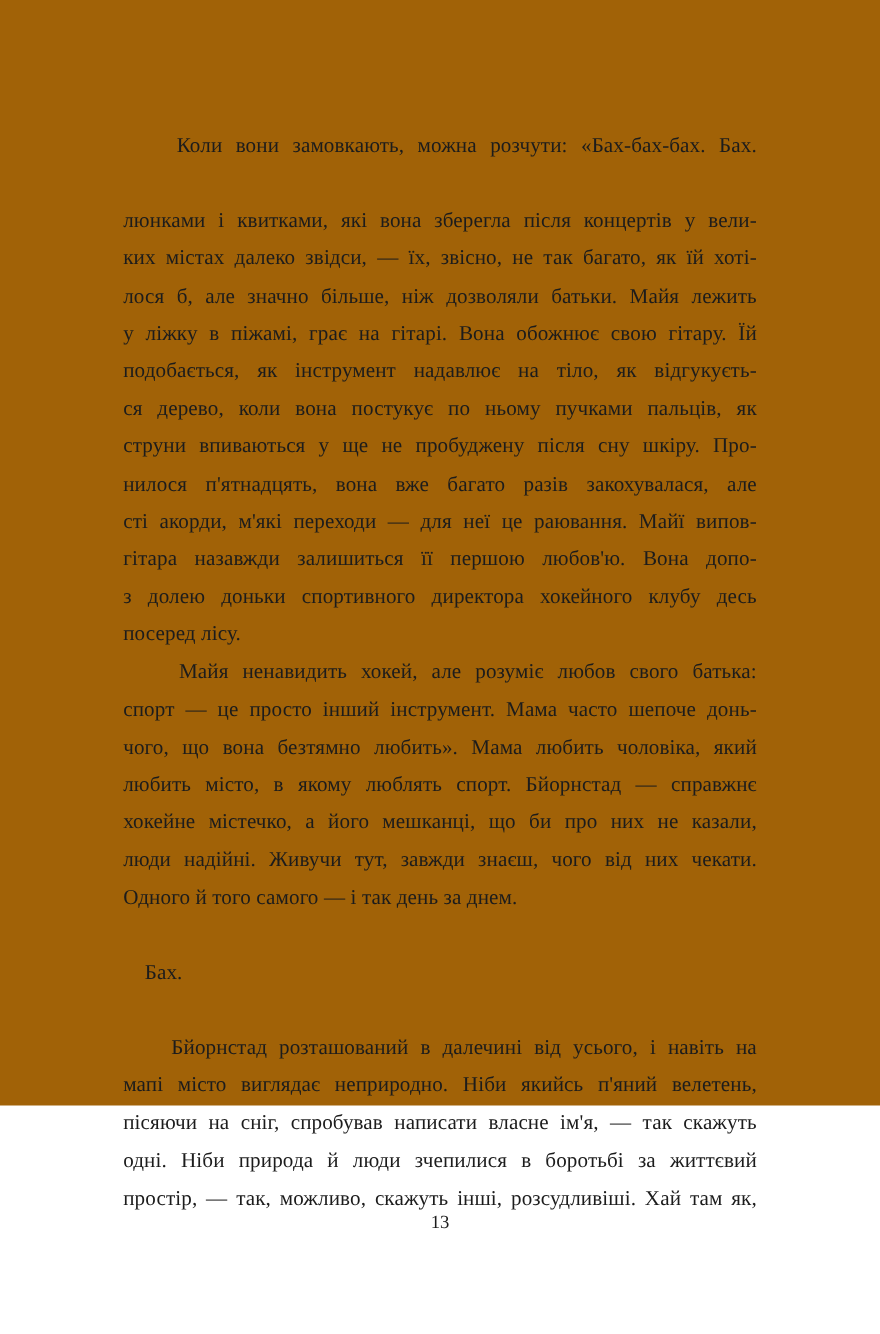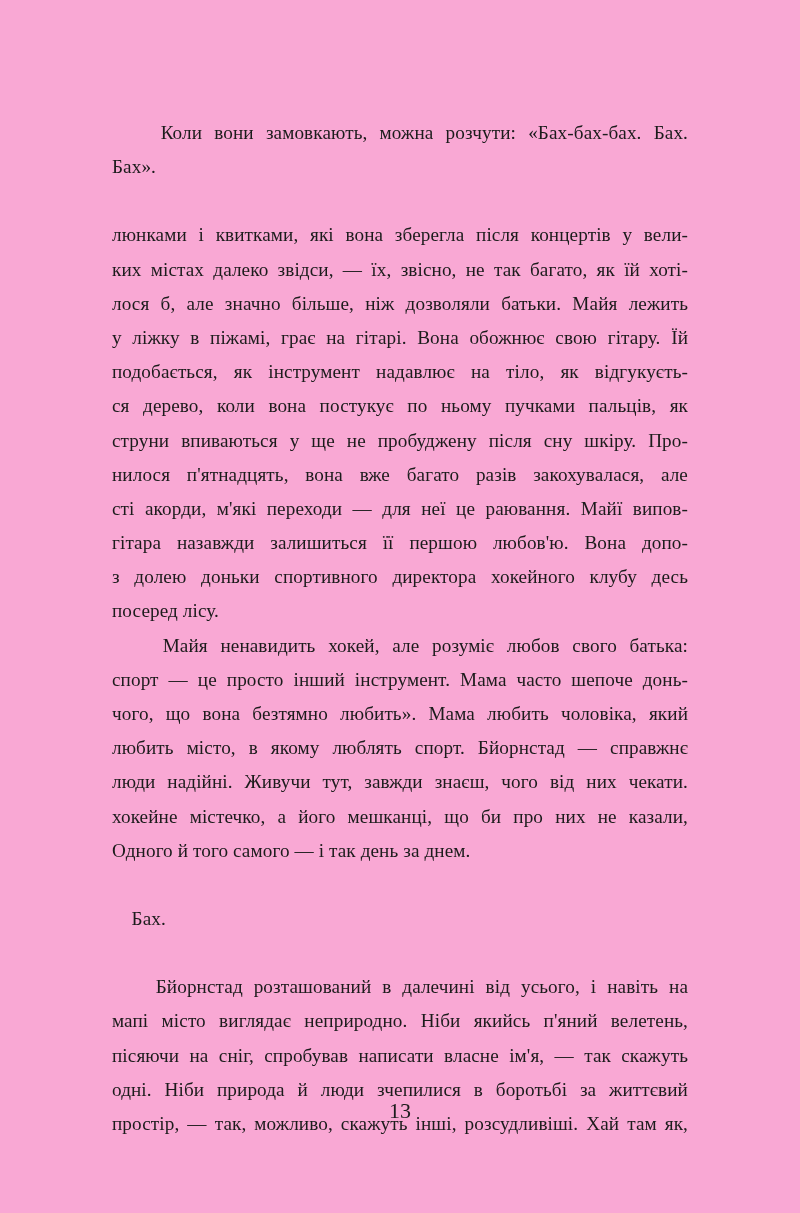--- a/index.html
+++ b/index.html
@@ -13,22 +13,22 @@
     position: relative;
     font-family: "Liberation Serif", "DejaVu Serif", serif;
     color: #1a1a1a;
     overflow: hidden;
   }
   .page {
     position: absolute;
     left: 0;
     top: 0;
     width: 800px;
-    height: 1213px;
-    background: #f9a8d4;
+    height: 1005px;
+    background: #a16207;
   }
   .text-block {
     position: absolute;
     left: 112px;
     top: 116px;
     width: 576px;
   }
   .para {
     margin: 0;
     font-size: 19.2px;
@@ -53,36 +53,35 @@
     text-align-last: left;
   }
   .para-gap-large { height: 34px; }
 
   .page-number {
     position: absolute;
     left: 0;
     top: 1100px;
     width: 800px;
     text-align: center;
-    font-size: 22px;
+    font-size: 17px;
     line-height: 22px;
     color: #1c1c1c;
     font-family: "Liberation Serif", "DejaVu Serif", serif;
   }
 </style>
 </head>
 <body>
 
 <div class="page">
 
   <div class="text-block">
 
     <div class="para">
       <span class="line">    Коли вони замовкають, можна розчути: «Бах-бах-бах. Бах.</span>
-      <span class="line last">Бах».</span>
     </div>
 
     <div class="para-gap-large"></div>
 
     <div class="para">
       <span class="line">люнками і квитками, які вона зберегла після концертів у вели-</span>
       <span class="line">ких містах далеко звідси, — їх, звісно, не так багато, як їй хоті-</span>
       <span class="line">лося б, але значно більше, ніж дозволяли батьки. Майя лежить</span>
       <span class="line">у ліжку в піжамі, грає на гітарі. Вона обожнює свою гітару. Їй</span>
       <span class="line">подобається, як інструмент надавлює на тіло, як відгукуєть-</span>
@@ -93,22 +92,22 @@
       <span class="line">гітара назавжди залишиться її першою любов'ю. Вона допо-</span>
       <span class="line">з долею доньки спортивного директора хокейного клубу десь</span>
       <span class="line last">посеред лісу.</span>
     </div>
 
     <div class="para">
       <span class="line">    Майя ненавидить хокей, але розуміє любов свого батька:</span>
       <span class="line">спорт — це просто інший інструмент. Мама часто шепоче донь-</span>
       <span class="line">чого, що вона безтямно любить». Мама любить чоловіка, який</span>
       <span class="line">любить місто, в якому люблять спорт. Бйорнстад — справжнє</span>
+      <span class="line">хокейне містечко, а його мешканці, що би про них не казали,</span>
       <span class="line">люди надійні. Живучи тут, завжди знаєш, чого від них чекати.</span>
-      <span class="line">хокейне містечко, а його мешканці, що би про них не казали,</span>
       <span class="line last">Одного й того самого — і так день за днем.</span>
     </div>
 
     <div class="para-gap-large"></div>
 
     <div class="para">
       <span class="line last">    Бах.</span>
     </div>
 
     <div class="para-gap-large"></div>

